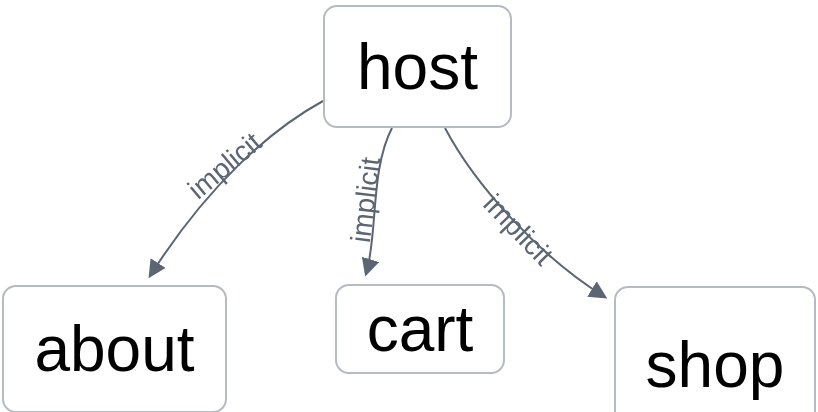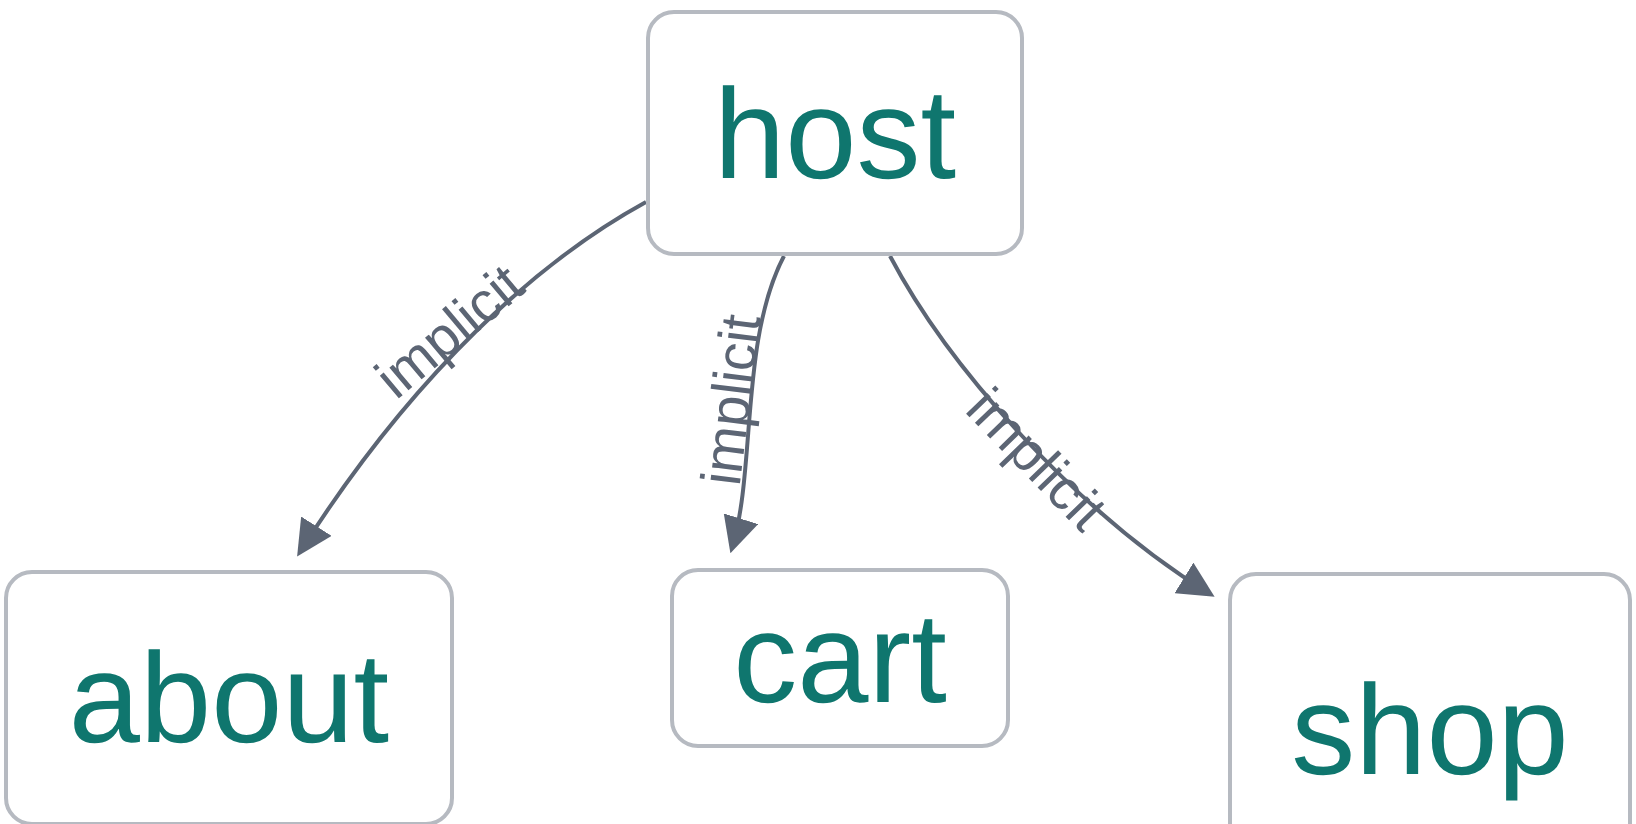--- a/index.html
+++ b/index.html
@@ -26,21 +26,21 @@
   }
   .node {
     position: absolute;
     box-sizing: border-box;
     display: flex;
     align-items: center;
     justify-content: center;
     background: #ffffff;
     border: 2px solid #b6bac1;
     border-radius: 14px;
-    color: #0f766e;
+    color: #000000;
     font-size: 64px;
     font-weight: 400;
     line-height: 1;
     letter-spacing: 0px;
   }
   #node-host  { left: 323px; top: 5px;   width: 189px; height: 123px; }
   #node-about { left: 2px;   top: 285px; width: 225px; height: 128px; }
   #node-cart  { left: 335px; top: 284px; width: 170px; height: 90px; }
   #node-shop  { left: 614px; top: 286px; width: 202px; height: 157px; }
   .edge-label {

